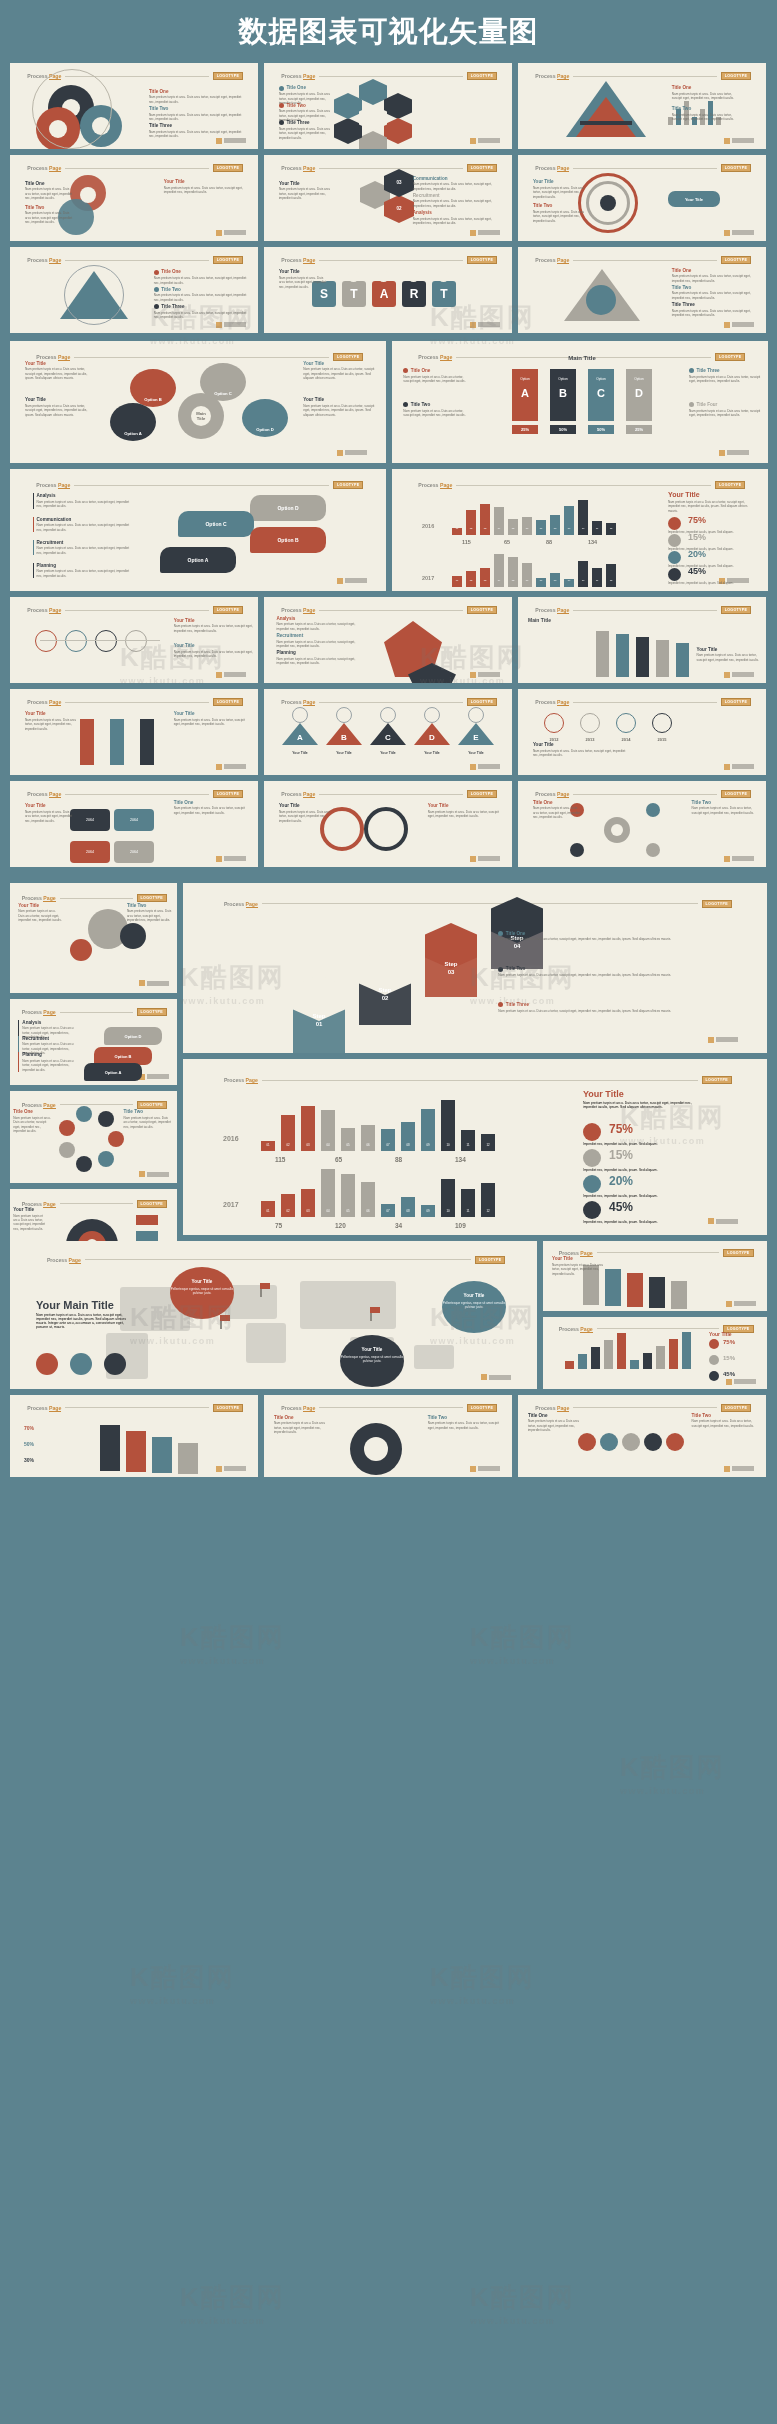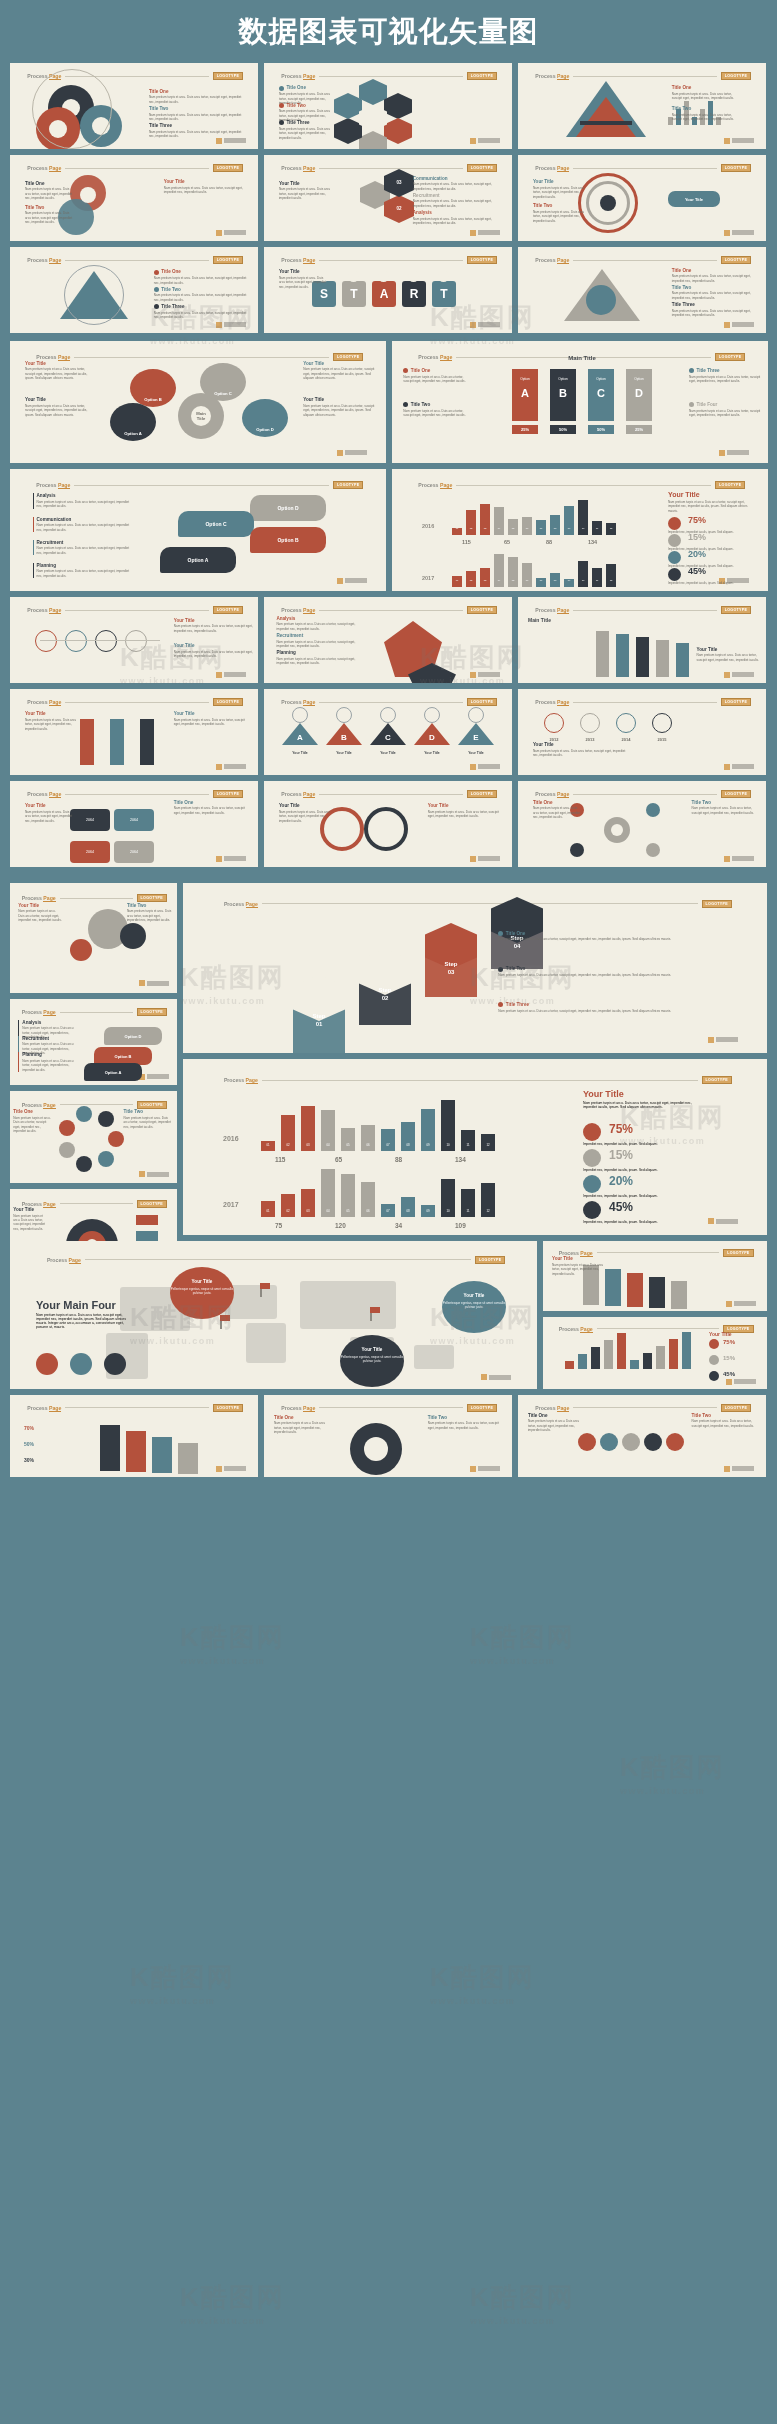--- a/index.html
+++ b/index.html
@@ -938,21 +938,21 @@
         <div class="cb"></div>
         <div class="cl"></div>
       </div>
       <div class="map" style="left: 110px; top: 46px; width: 70px; height: 44px;"></div>
       <div class="map" style="left: 96px; top: 92px; width: 42px; height: 46px;"></div>
       <div class="map" style="left: 215px; top: 44px; width: 52px; height: 34px;"></div>
       <div class="map" style="left: 236px; top: 82px; width: 40px; height: 40px;"></div>
       <div class="map" style="left: 290px; top: 40px; width: 96px; height: 48px;"></div>
       <div class="map" style="left: 340px; top: 96px; width: 44px; height: 34px;"></div>
       <div class="map" style="left: 404px; top: 104px; width: 40px; height: 24px;"></div>
-      <div style="position: absolute; left: 26px; top: 58px; font-size: 11px; font-weight: bold; color: rgb(60, 66, 73);">Your Main Four</div>
+      <div style="position: absolute; left: 26px; top: 58px; font-size: 11px; font-weight: bold; color: rgb(60, 66, 73);">Your Main Title</div>
       <div class="p" style="position: absolute; left: 26px; top: 72px; width: 96px; font-size: 3.4px;">Nam pretium turpis et arcu. Duis arcu tortor, suscipit eget, imperdiet nec, imperdiet iaculis, ipsum. Sed aliquam ultrices mauris. Integer ante arcu, accumsan a, consectetuer eget, posuere ut, mauris.</div>
       <div class="pie" style="left: 26px; top: 112px; width: 22px; height: 22px; background: rgb(180, 81, 60);"></div>
       <div class="pie" style="left: 60px; top: 112px; width: 22px; height: 22px; background: rgb(87, 128, 140);"></div>
       <div class="pie" style="left: 94px; top: 112px; width: 22px; height: 22px; background: rgb(51, 58, 66);"></div>
       <div style="position: absolute; left: 160px; top: 26px; width: 64px; height: 52px; border-radius: 50%; background: rgb(180, 81, 60); color: rgb(255, 255, 255); text-align: center; padding-top: 12px; font-size: 4.6px; font-weight: bold;">Your Title<div style="font-size:3px;font-weight:normal;margin-top:3px;line-height:1.4;opacity:.9">Pellentesque egestas, neque sit amet convallis pulvinar justo.</div></div>
       <div style="position: absolute; left: 330px; top: 94px; width: 64px; height: 52px; border-radius: 50%; background: rgb(51, 58, 66); color: rgb(255, 255, 255); text-align: center; padding-top: 12px; font-size: 4.6px; font-weight: bold;">Your Title<div style="font-size:3px;font-weight:normal;margin-top:3px;line-height:1.4;opacity:.9">Pellentesque egestas, neque sit amet convallis pulvinar justo.</div></div>
       <div style="position: absolute; left: 432px; top: 40px; width: 64px; height: 52px; border-radius: 50%; background: rgb(87, 128, 140); color: rgb(255, 255, 255); text-align: center; padding-top: 12px; font-size: 4.6px; font-weight: bold;">Your Title<div style="font-size:3px;font-weight:normal;margin-top:3px;line-height:1.4;opacity:.9">Pellentesque egestas, neque sit amet convallis pulvinar justo.</div></div>
       <div style="position: absolute; left: 250px; top: 42px; width: 1.5px; height: 14px; background: rgb(141, 138, 130);"></div>
       <div style="position: absolute; left: 250px; top: 42px; width: 10px; height: 6px; background: rgb(180, 81, 60);"></div>
       <div style="position: absolute; left: 210px; top: 74px; width: 1.5px; height: 14px; background: rgb(141, 138, 130);"></div>

